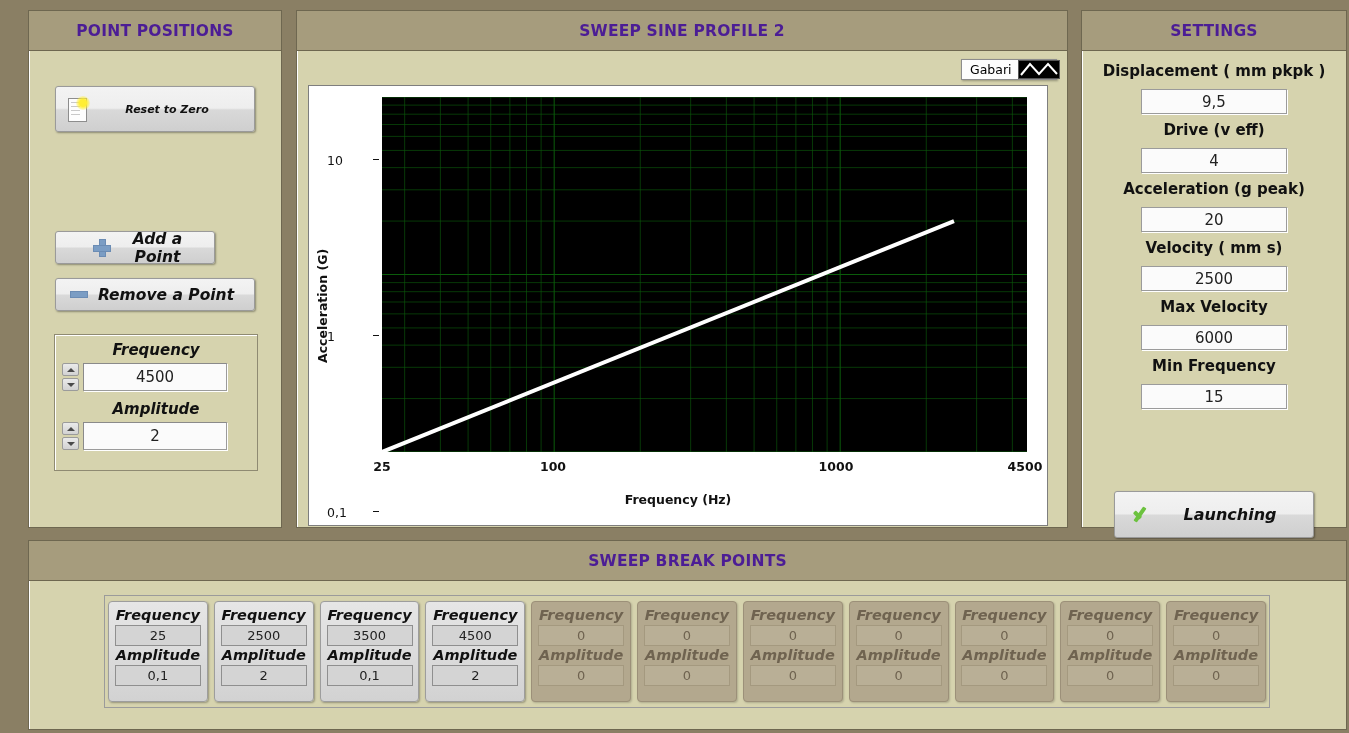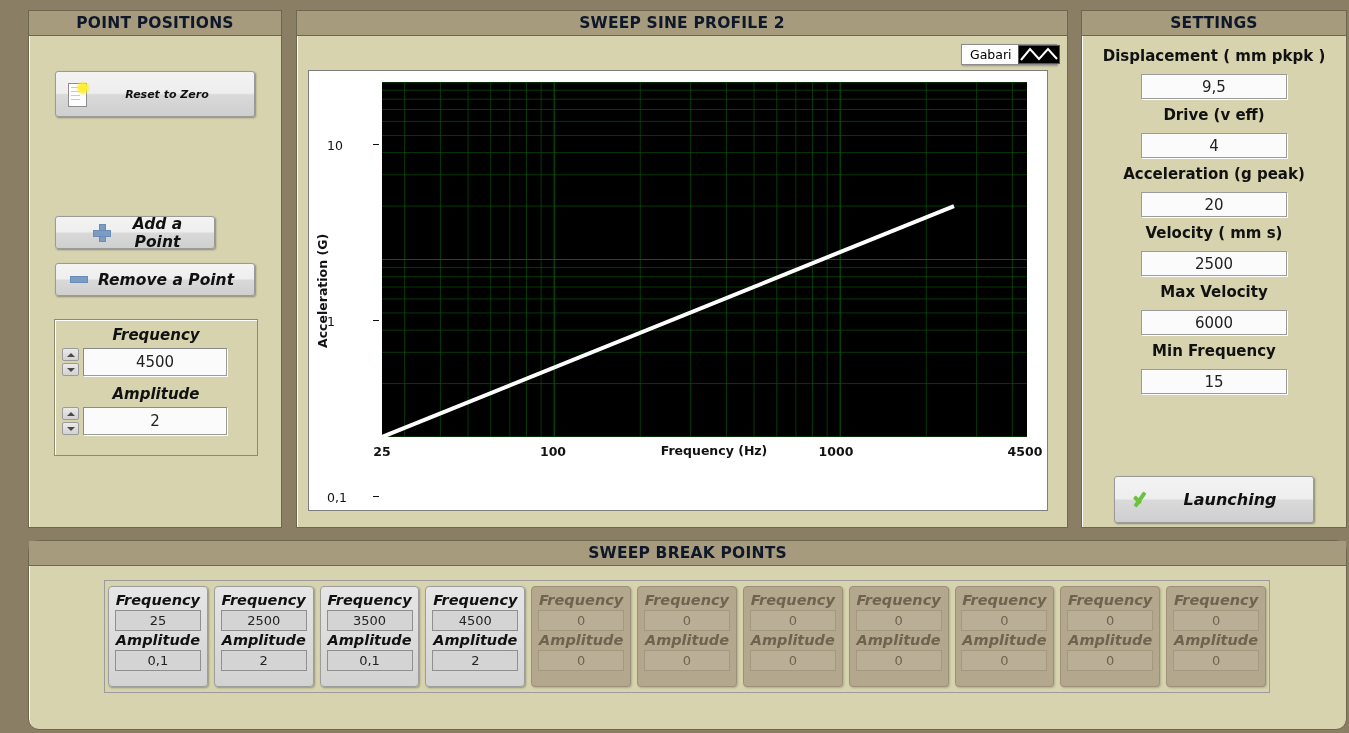--- a/index.html
+++ b/index.html
@@ -12,25 +12,25 @@
   }
   
   .panel{
     position:absolute;
     background:#d6d3ae;
     border:1px solid #6e6750;
     box-shadow:1px 1px 0 #ffffff inset;
     box-sizing:border-box;
   }
   .panel-title{
-    height:25px;
+    height:40px;
     background:#a69c7d;
     border-bottom:1px solid #6e6750;
     display:flex;align-items:center;justify-content:center;
-    font-weight:bold;font-size:15.5px;color:#0f172a;
+    font-weight:bold;font-size:15.5px;color:#4c1d95;
     letter-spacing:.2px;
     box-sizing:border-box;
   }
   .panel-body{position:relative;box-sizing:border-box;}
 
   
   .lv-btn{
     position:relative;
     background:linear-gradient(to bottom,#f3f3f3 0%,#eeeeee 48%,#d9d9d9 52%,#cfcfcf 100%);
     border:1px solid #9a9a9a;
@@ -322,21 +322,21 @@
             </g>
           <polyline id="trace" fill="none" stroke="#ffffff" stroke-width="4" stroke-linecap="butt" points="0.0,355.0 572.0,124.1"></polyline>
         </svg>
       </div>
 
       <div class="xtick" style="left:53px;top:373px;width:40px;">25</div>
       <div class="xtick" style="left:224px;top:373px;width:40px;">100</div>
       <div class="xtick" style="left:507px;top:373px;width:40px;">1000</div>
       <div class="xtick" style="left:694px;top:373px;width:44px;">4500</div>
 
-      <div class="xlab" style="left:0;top:372px;margin-left:36px;">Frequency (Hz)</div>
+      <div class="xlab" style="left:0;top:406px;">Frequency (Hz)</div>
     </div>
   </div>
 </div>
 
 <div class="panel" style="left:1081px;top:10px;width:266px;height:518px;">
   <div class="panel-title">SETTINGS</div>
   <div class="panel-body" style="height:476px;padding-top:4px;">
 
     <div class="set-label">Displacement ( mm pkpk )</div>
     <div class="set-field">9,5</div>
@@ -356,21 +356,21 @@
     <div class="set-label">Min Frequency</div>
     <div class="set-field">15</div>
 
     <div class="lv-btn" style="position:absolute;left:32px;top:440px;width:200px;height:47px;font-size:16px;">
       <span class="icon-check"></span>
       <span class="lbl">Launching</span>
     </div>
   </div>
 </div>
 
-<div class="panel" style="left:28px;top:540px;width:1319px;height:190px;border-radius:11px;">
+<div class="panel" style="left:28px;top:540px;width:1319px;height:190px;">
   <div class="panel-title">SWEEP BREAK POINTS</div>
   <div class="panel-body" style="height:148px;">
     <div class="bp-strip" id="bp-strip" style="left:75px;top:14px;width:1166px;height:113px;">
         <div class="bp-card">
           <div class="cap">Frequency</div>
           <div class="val">25</div>
           <div class="cap">Amplitude</div>
           <div class="val">0,1</div>
         </div>
         <div class="bp-card">

